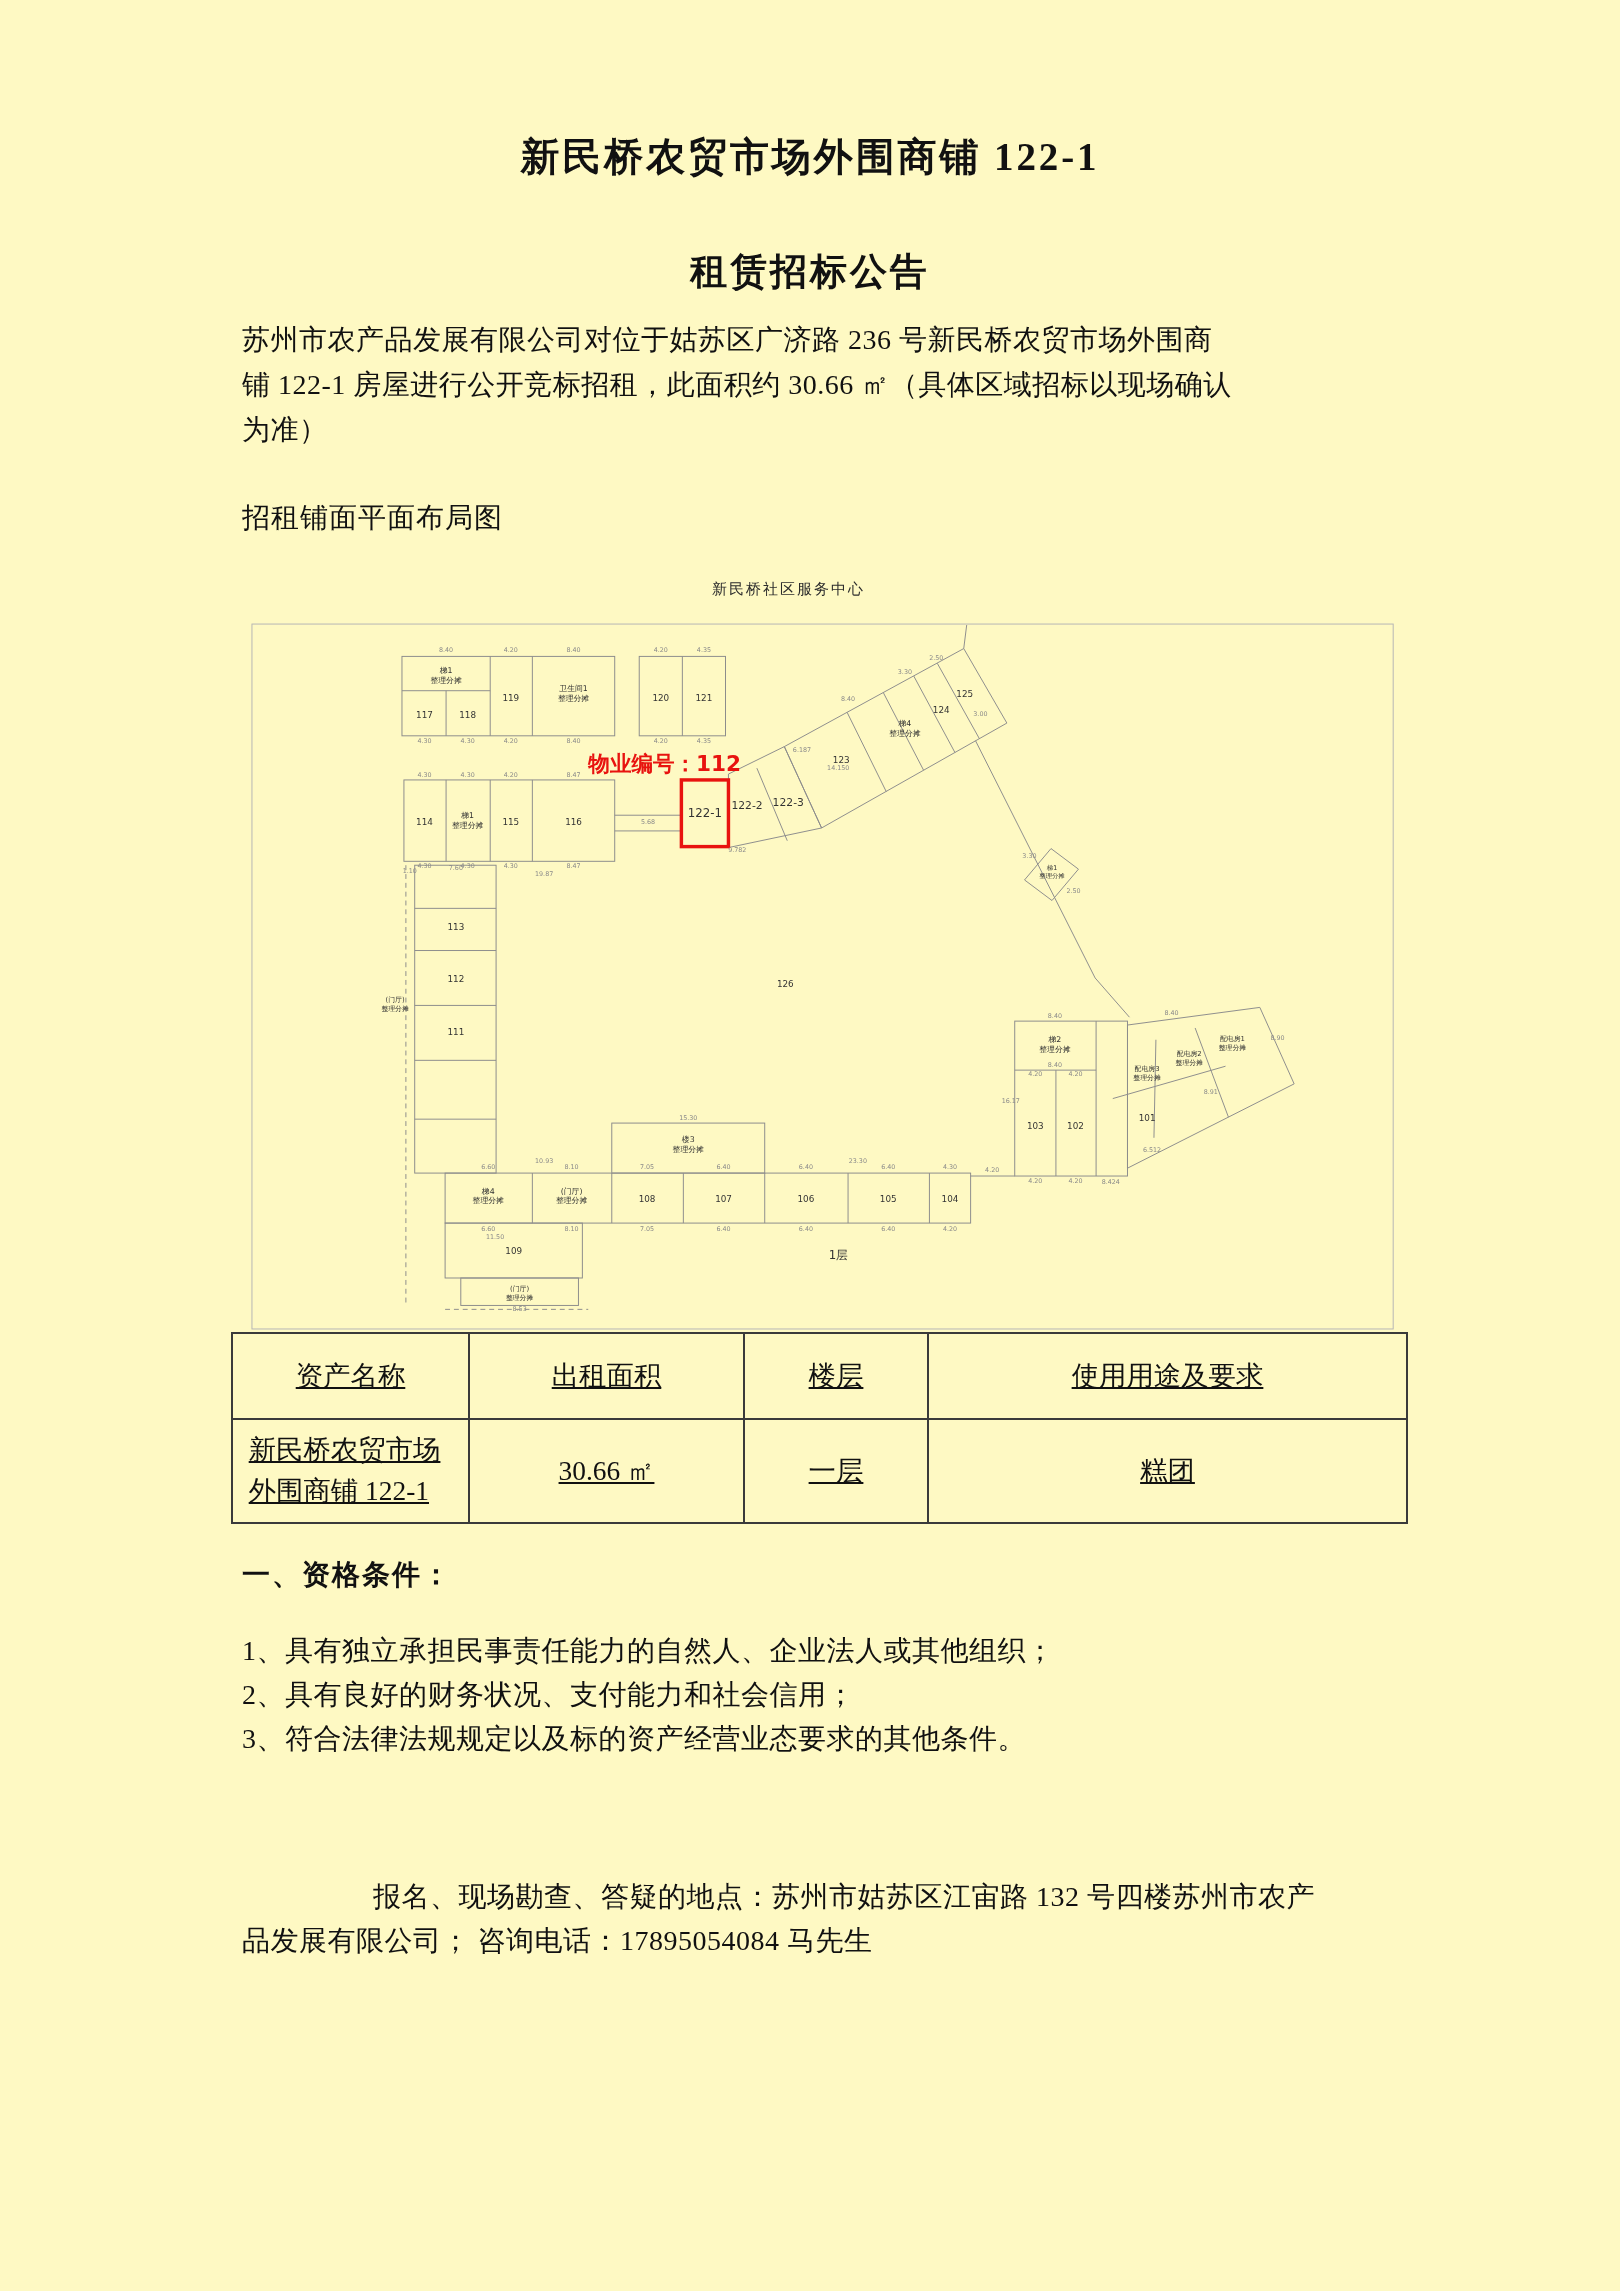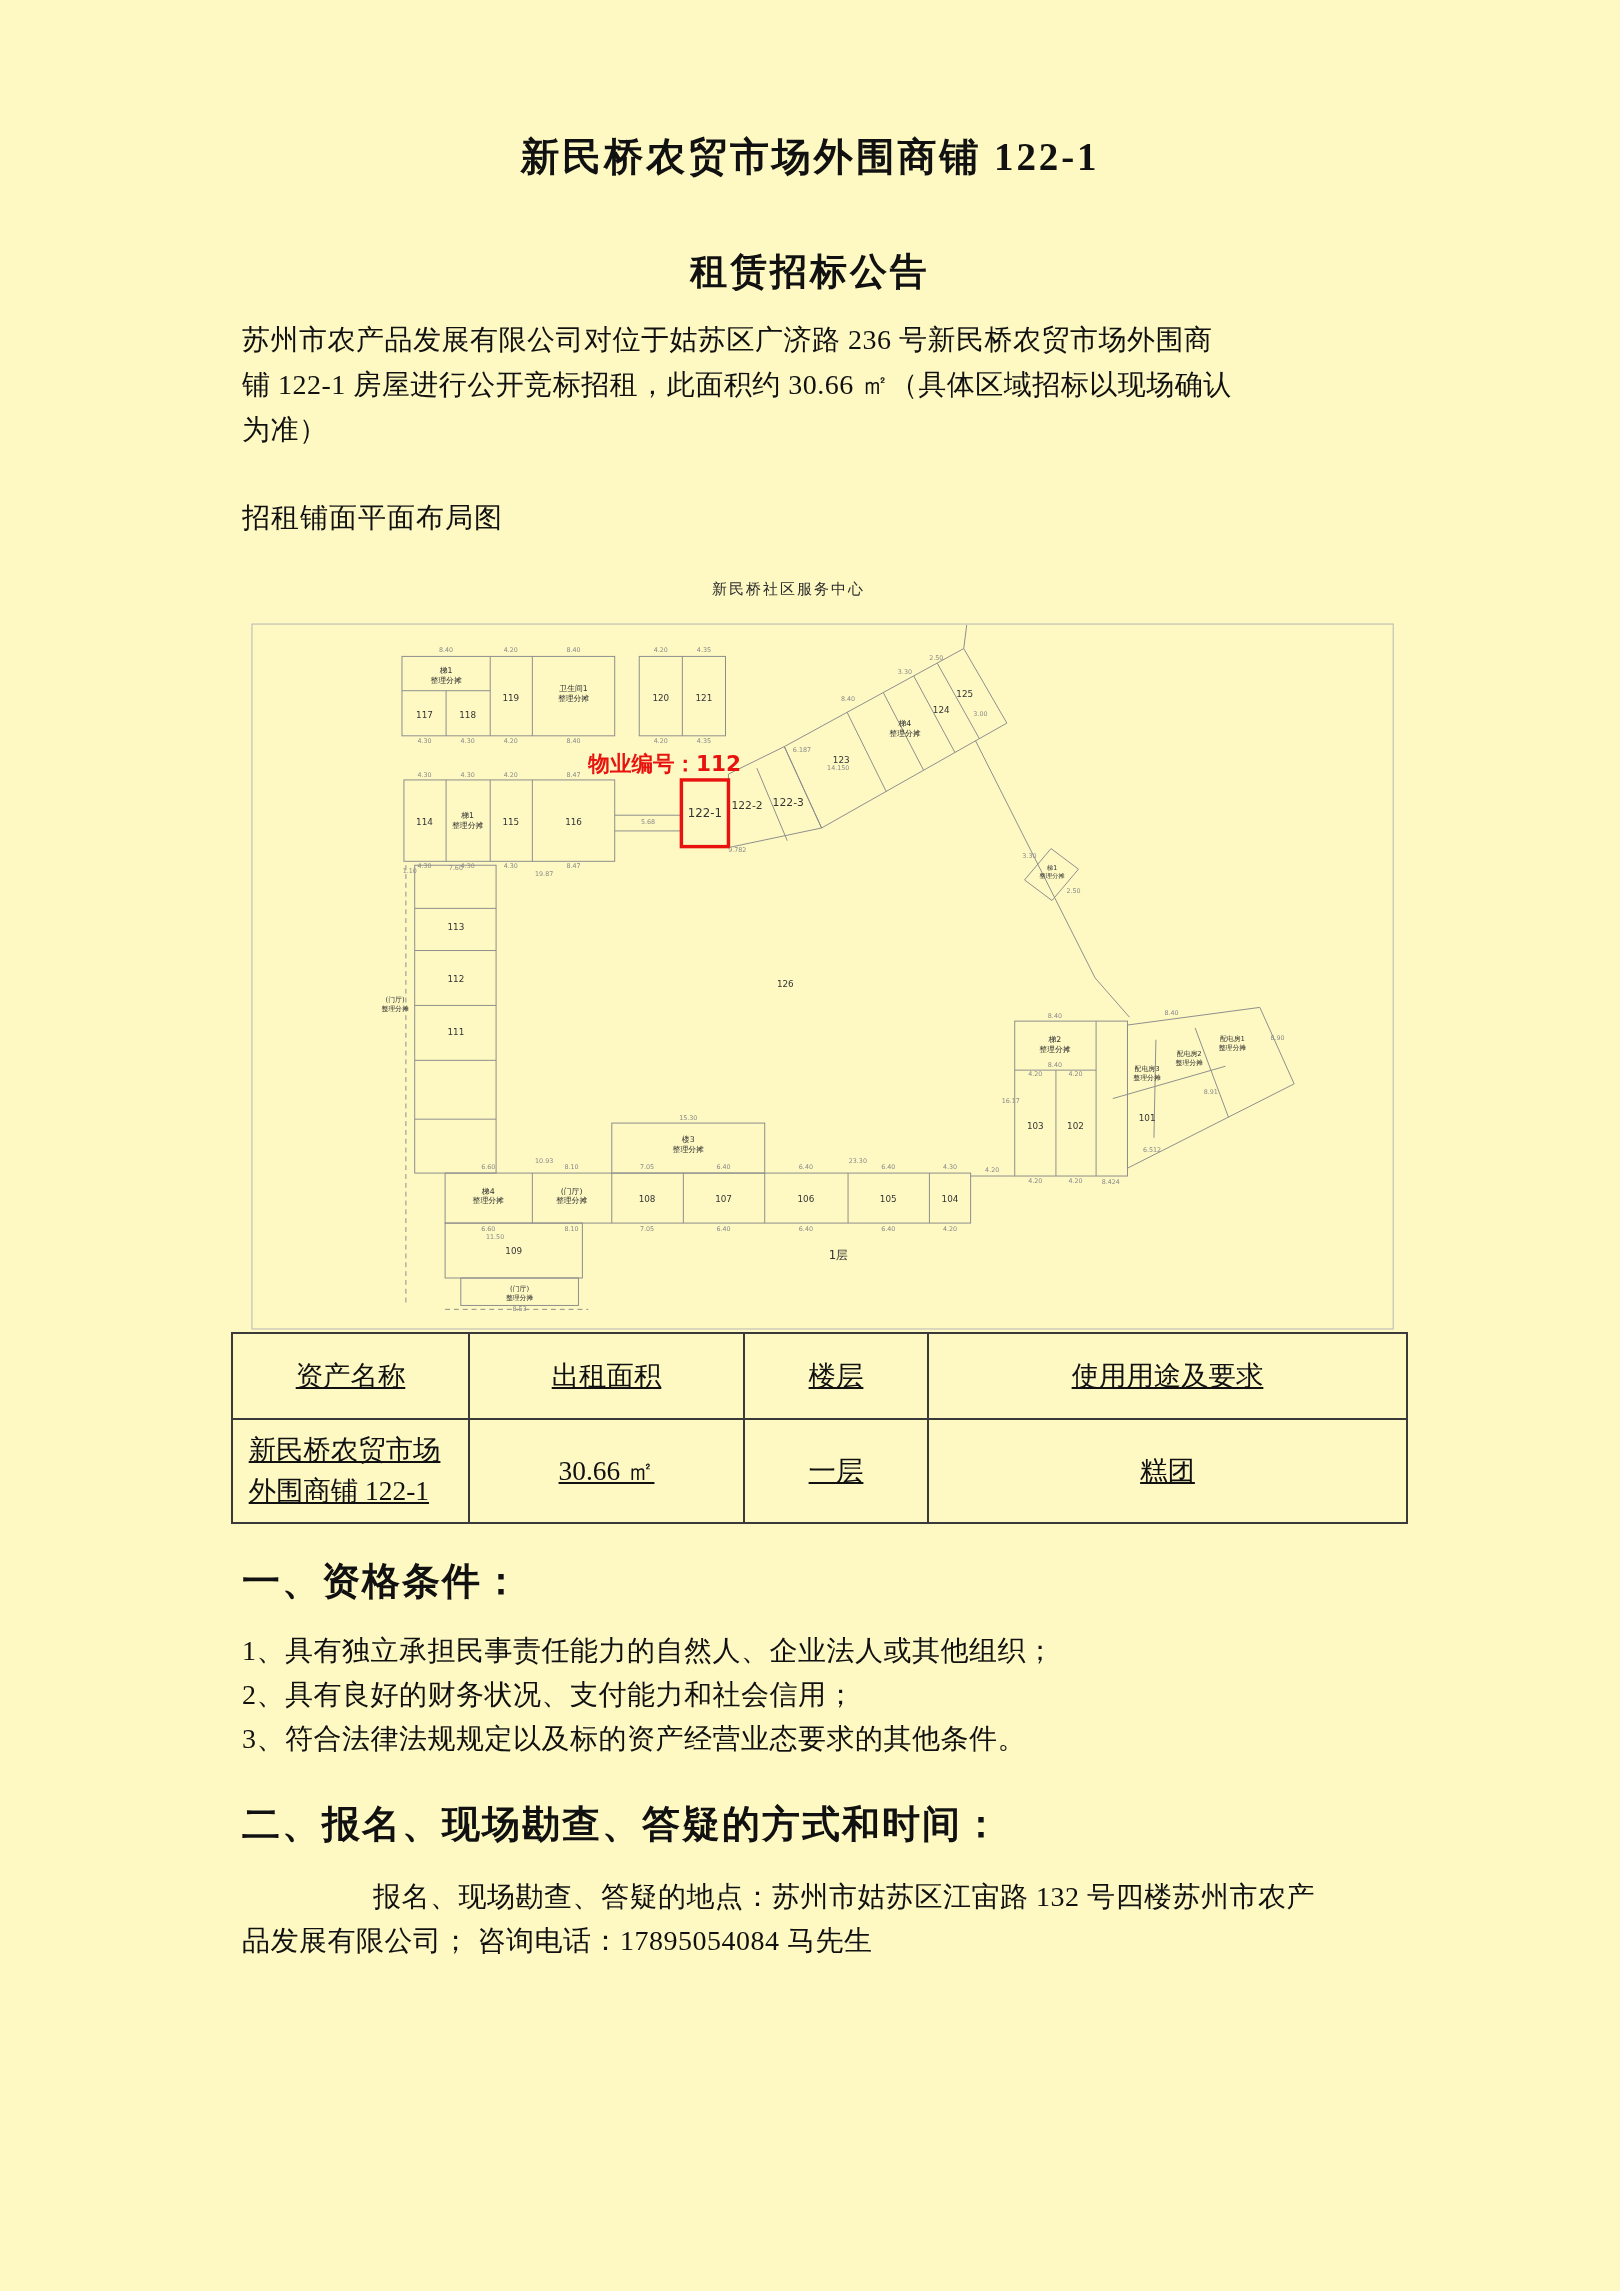--- a/index.html
+++ b/index.html
@@ -28,21 +28,21 @@
   .lease-table td{border:2px solid #3a3a3a;text-align:center;vertical-align:middle;padding:0;text-decoration:underline;}
   .lease-table tr.hdr td{height:84px;}
   .lease-table tr.row td{height:102px;}
   .lease-table .c1{width:235px;}
   .lease-table .c2{width:273px;}
   .lease-table .c3{width:182px;}
   .lease-table .c4{width:477px;margin-top:48px;}
   .asset-name{display:block;text-align:left;padding-left:15.7px;line-height:41px;}
   .sec-heading{
     position:absolute;left:242px;font-family:"Liberation Sans","DejaVu Sans",sans-serif;
-    font-size:38px;font-weight:bold;letter-spacing:2px;
+    font-size:28px;font-weight:bold;letter-spacing:2px;
   }
   .sec1-items{position:absolute;left:242px;top:1629px;font-size:28px;line-height:44px;letter-spacing:0.5px;}
   .sec2-para{position:absolute;left:242px;top:1875px;width:1147px;font-size:28px;line-height:44px;letter-spacing:0.5px;}
   .sec2-para .ind{text-indent:57px;text-align:center;}
 </style>
 </head>
 <body>
 
 <div class="page">
 
@@ -258,20 +258,19 @@
   </tbody>
     </table>
 
   <div class="sec-heading" style="top:1556px">一、资格条件：</div>
   <div class="sec1-items">
     <div>1、具有独立承担民事责任能力的自然人、企业法人或其他组织；</div>
     <div>2、具有良好的财务状况、支付能力和社会信用；</div>
     <div>3、符合法律法规规定以及标的资产经营业态要求的其他条件。</div>
   </div>
 
-  <div class="sec-heading" style="top:1799px">二、报名、现场勘查、答疑的方式和时间：</div>
   <div class="sec2-para">
     <div class="ind">报名、现场勘查、答疑的地点：苏州市姑苏区江宙路 132 号四楼苏州市农产</div>
     <div>品发展有限公司；  咨询电话：17895054084 马先生</div>
   </div>
 
 </div>
 
 
 </body></html>

